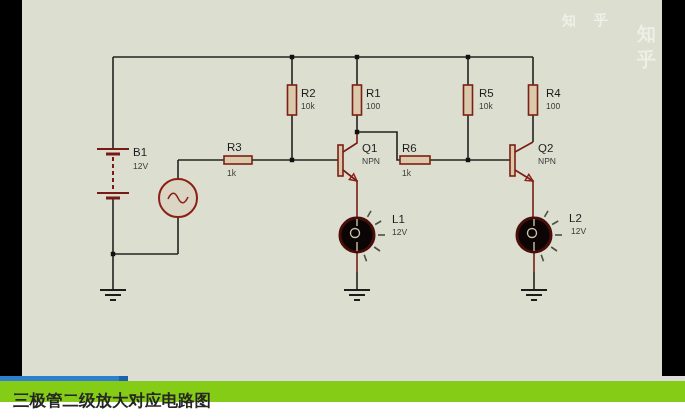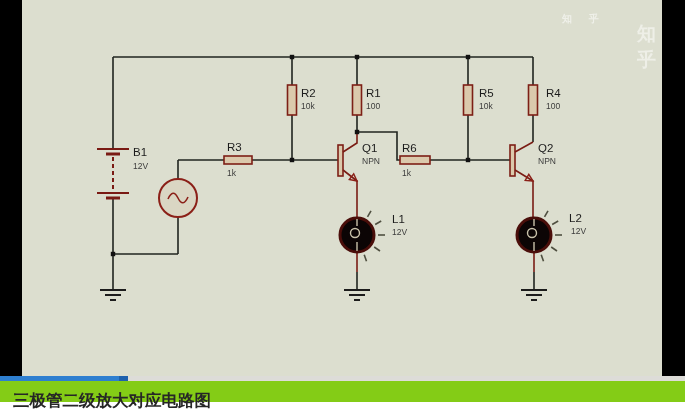--- a/index.html
+++ b/index.html
@@ -2,21 +2,21 @@
 <html><head>
 <meta charset="utf-8">
 <style>
   html,body{margin:0;padding:0;background:#ffffff;}
   .stage{position:relative;width:685px;height:417px;overflow:hidden;
          font-family:"Liberation Sans",sans-serif;}
   .video-area{position:absolute;left:0;top:0;width:685px;height:376px;background:#000;}
   .frame{position:absolute;left:22px;top:0;width:640px;height:376px;background:#dcdecf;overflow:hidden;}
   .frame svg{position:absolute;left:0;top:0;}
   .wm{position:absolute;color:rgba(255,255,255,0.55);font-weight:bold;pointer-events:none;}
-  .wm1{left:540px;top:12px;font-size:10px;letter-spacing:7px;}
+  .wm1{left:540px;top:12px;font-size:14px;letter-spacing:7px;}
   .wm2{left:575px;top:21px;font-size:19px;letter-spacing:2px;color:rgba(255,255,255,0.5);margin-left:40px;}
   .progress-row{position:absolute;left:0;top:376px;width:685px;height:5px;background:#dddcd8;}
   .progress-fill{position:relative;height:100%;background:#2e7fd0;width:0;}
   .progress-fill .nub{position:absolute;right:0;top:0;width:9px;height:100%;background:#1e61ad;}
   .caption-row{position:absolute;left:0;top:381px;width:685px;height:21px;background:#84cc16;}
   .caption{position:absolute;left:13px;top:9px;font-size:16.5px;font-weight:bold;color:#262626;}
   svg text{font-family:"Liberation Sans",sans-serif;}
   .ref{font-size:11.5px;fill:#1c1c1c;}
   .val{font-size:8.5px;fill:#3c3c3c;}
   .wire{stroke:#20241f;stroke-width:1.6;fill:none;}

